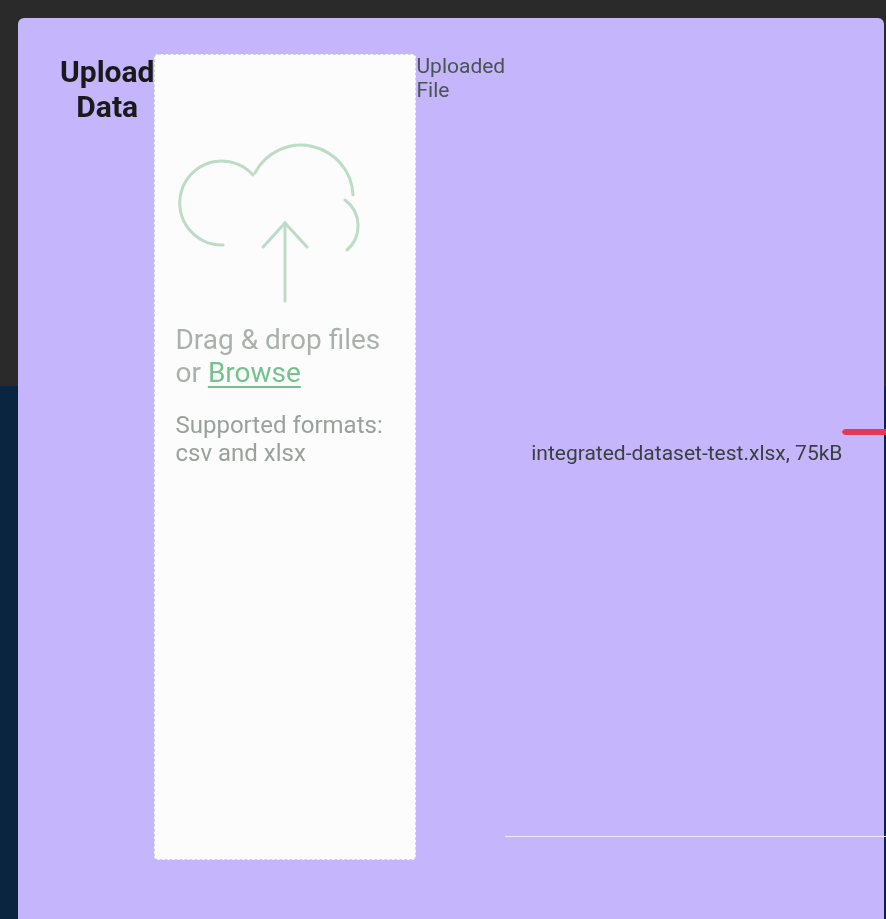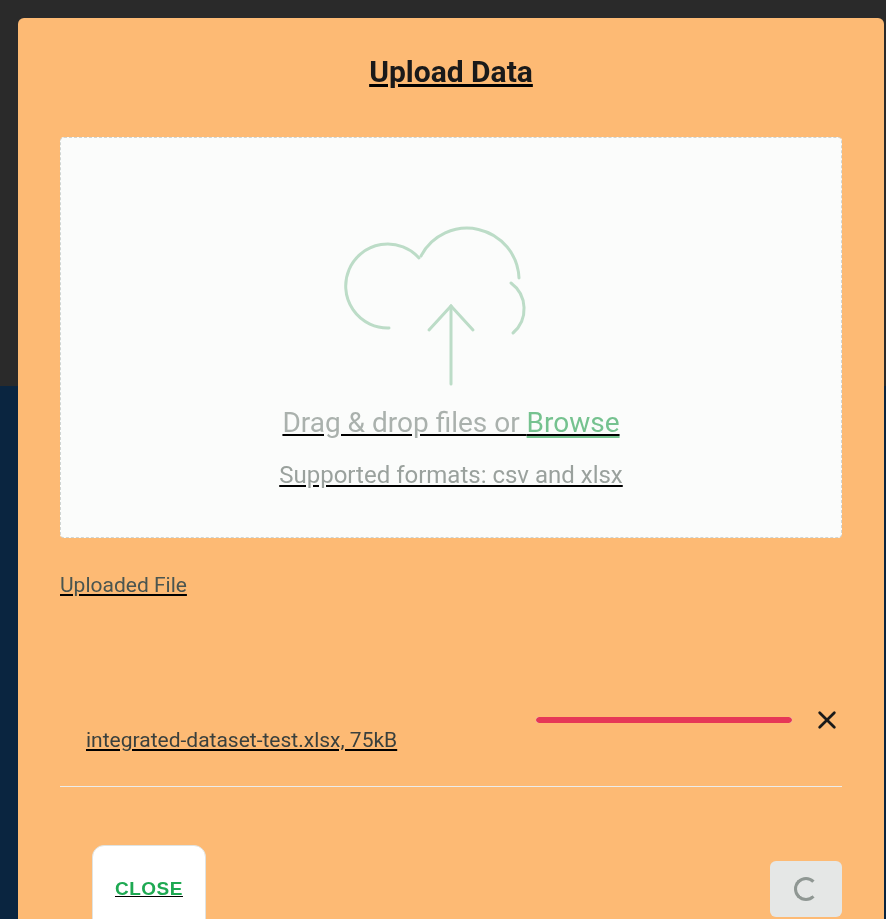--- a/index.html
+++ b/index.html
@@ -19,26 +19,25 @@
       position: absolute;
       inset: 0;
       background: linear-gradient(180deg, #2a2a2a 0%, #2a2a2a 42%, #0a2540 42%, #0a2540 100%);
     }
     .modal {
       position: absolute;
       top: 18px;
       left: 18px;
       right: 2px;
       bottom: 0;
-      background: #fdba74;
+      background: #c4b5fd;
       border-radius: 6px 6px 0 0;
       padding: 36px 42px 24px 42px;
       display: flex;
-      flex-direction: column;
-      text-decoration: underline;
+      flex-direction: row;
     }
     .modal-title {
       font-size: 30px;
       font-weight: 700;
       color: #1a1a1a;
       text-align: center;
       margin-bottom: 48px;
     }
     .dropzone {
       border: 1px dashed #d0d5d3;

